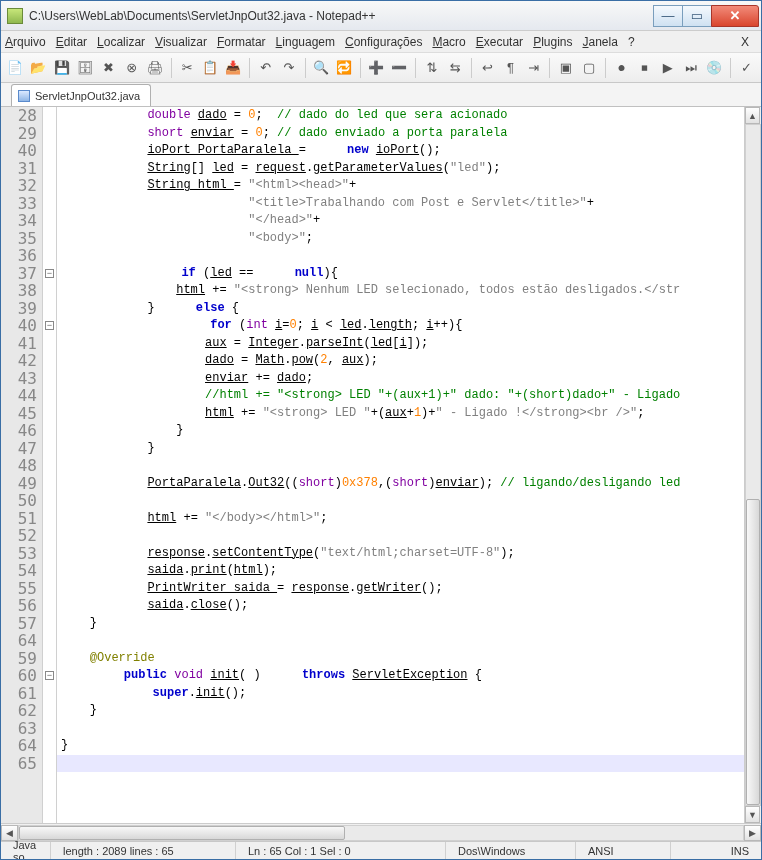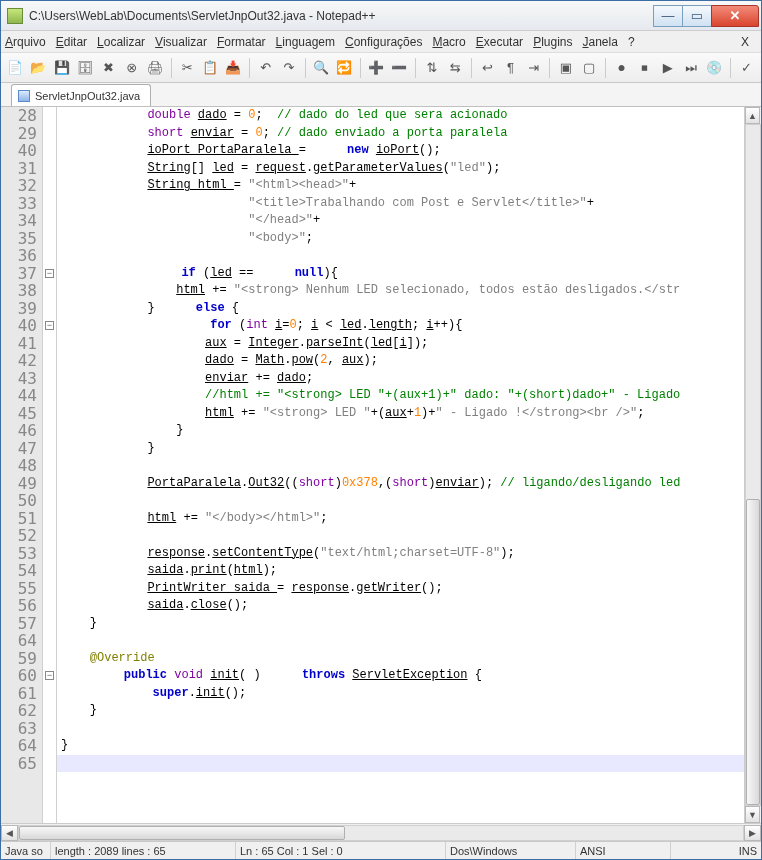--- a/index.html
+++ b/index.html
@@ -34,21 +34,21 @@
 .cm { color: #008000; }
 .num { color: #ff8000; }
 .op { color: #000; }
 .id { color: #000; text-decoration: underline; }
 .ann { color: #808000; }
 .hscroll { height: 18px; background: #f0f0f0; border-top: 1px solid #ccc; display: flex; align-items: center; }
 .hscroll .btn { width: 17px; height: 16px; background: linear-gradient(#fefefe,#e2e2e2); border: 1px solid #b8b8b8; display: flex; align-items: center; justify-content: center; font-size: 9px; color: #555; }
 .hscroll .track { flex: 1; height: 16px; background: #eaeaea; border: 1px solid #d0d0d0; position: relative; }
 .hscroll .thumb { position: absolute; left: 0; top: 0; width: 45%; height: 100%; background: linear-gradient(#f8f8f8,#d8d8d8); border: 1px solid #b0b0b0; border-radius: 2px; }
 .statusbar { height: 18px; background: #f0f0f0; border-top: 1px solid #c8c8c8; display: flex; align-items: center; font-size: 11px; color: #333; }
-.stat { padding: 0 4px; border-right: 1px solid #d0d0d0; height: 100%; display: flex; align-items: center; }
+.stat { padding: 0 12px; border-right: 1px solid #d0d0d0; height: 100%; display: flex; align-items: center; }
 .vscroll { width: 17px; background: #f0f0f0; border-left: 1px solid #ccc; display: flex; flex-direction: column; }
 .vscroll .btn { height: 17px; width: 15px; background: linear-gradient(#fefefe,#e2e2e2); border: 1px solid #b8b8b8; display: flex; align-items: center; justify-content: center; font-size: 9px; color: #555; }
 .vscroll .track { flex: 1; background: #eaeaea; border: 1px solid #d0d0d0; position: relative; }
 .vscroll .thumb { position: absolute; bottom: 0; left: 0; width: 100%; height: 45%; background: linear-gradient(90deg,#f8f8f8,#d8d8d8); border: 1px solid #b0b0b0; border-radius: 2px; }
 </style>
 </head>
 <body>
 
 <div class="titlebar">
   <div class="icon-np"></div>

